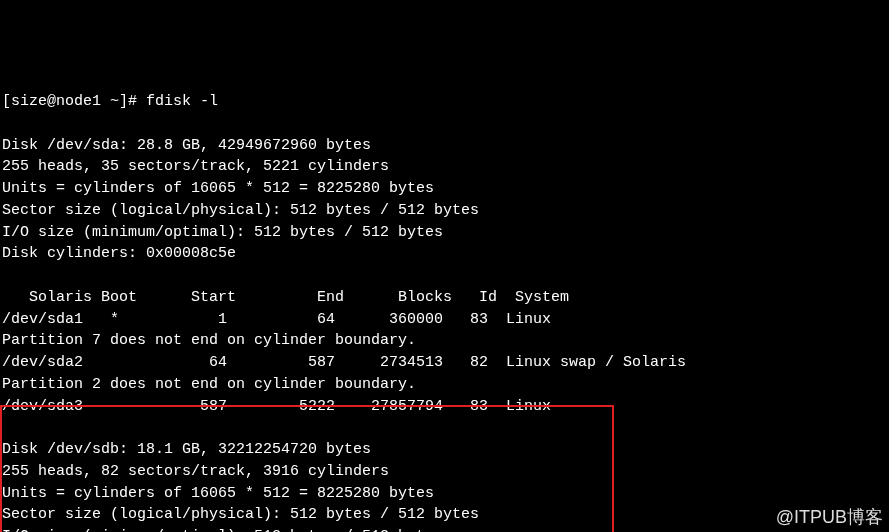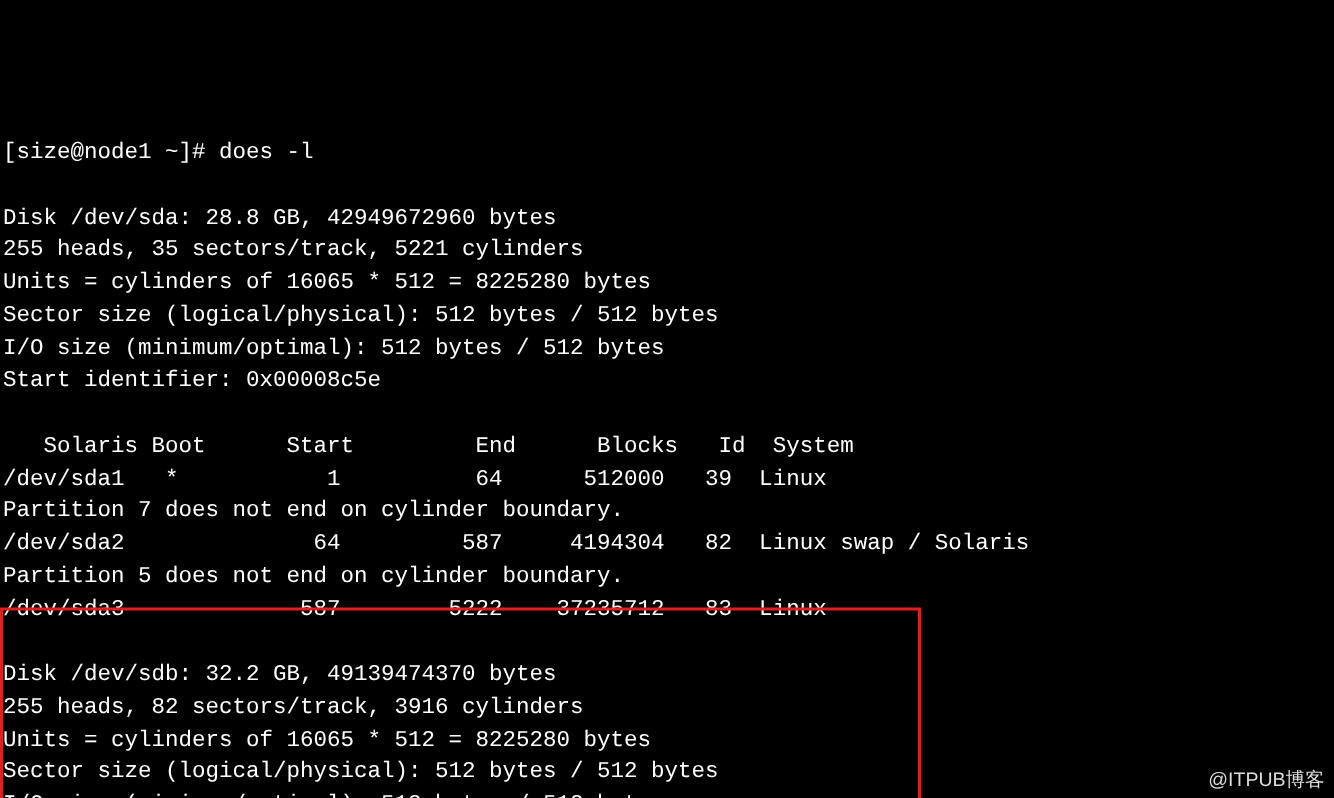--- a/index.html
+++ b/index.html
@@ -31,47 +31,47 @@
       width: 614px;
       height: 130px;
       pointer-events: none;
     }
     .watermark {
       position: absolute;
       right: 6px;
       bottom: 2px;
       color: #ddd;
       font-family: 'Microsoft YaHei', sans-serif;
-      font-size: 13px;
+      font-size: 18px;
       background: #000;
       margin-left: 48px;
     }
   </style>
 </head>
 <body>
 
 
 
-<div class="term"><span>[size@node1 ~]# </span><span>does -l</span>
+<div class="term"><span>[size@node1 ~]# </span><span>fdisk -l</span>
 
 <span>Disk /dev/sda: 28.8 GB, 42949672960 bytes</span>
 <span>255 heads, 35 sectors/track, 5221 cylinders</span>
 <span>Units = cylinders of 16065 * 512 = 8225280 bytes</span>
 <span>Sector size (logical/physical): 512 bytes / 512 bytes</span>
 <span>I/O size (minimum/optimal): 512 bytes / 512 bytes</span>
-<span>Start identifier: 0x00008c5e</span>
+<span>Disk cylinders: 0x00008c5e</span>
 
 <span>   Solaris Boot      Start         End      Blocks   Id  System</span>
-<span>/dev/sda1   *           1          64      512000   39  Linux</span>
+<span>/dev/sda1   *           1          64      360000   83  Linux</span>
 <span>Partition 7 does not end on cylinder boundary.</span>
-<span>/dev/sda2              64         587     4194304   82  Linux swap / Solaris</span>
-<span>Partition 5 does not end on cylinder boundary.</span>
-<span>/dev/sda3             587        5222    37235712   83  Linux</span>
+<span>/dev/sda2              64         587     2734513   82  Linux swap / Solaris</span>
+<span>Partition 2 does not end on cylinder boundary.</span>
+<span>/dev/sda3             587        5222    27857794   83  Linux</span>
 
-<span>Disk /dev/sdb: 32.2 GB, 49139474370 bytes</span>
+<span>Disk /dev/sdb: 18.1 GB, 32212254720 bytes</span>
 <span>255 heads, 82 sectors/track, 3916 cylinders</span>
 <span>Units = cylinders of 16065 * 512 = 8225280 bytes</span>
 <span>Sector size (logical/physical): 512 bytes / 512 bytes</span>
 <span>I/O size (minimum/optimal): 512 bytes / 512 bytes</span>
 </div>
 
 <div class="highlight-box"></div>
 
 <div class="watermark">@ITPUB博客</div>
 

